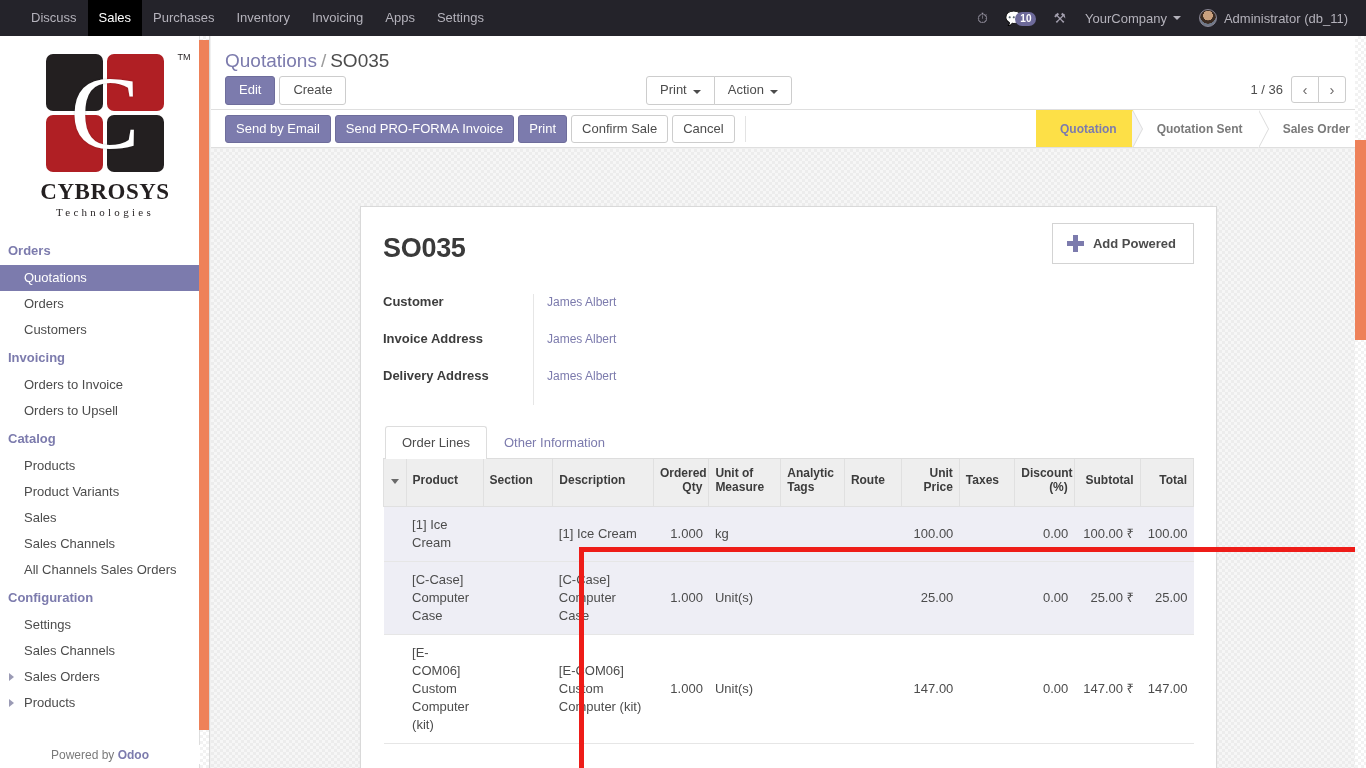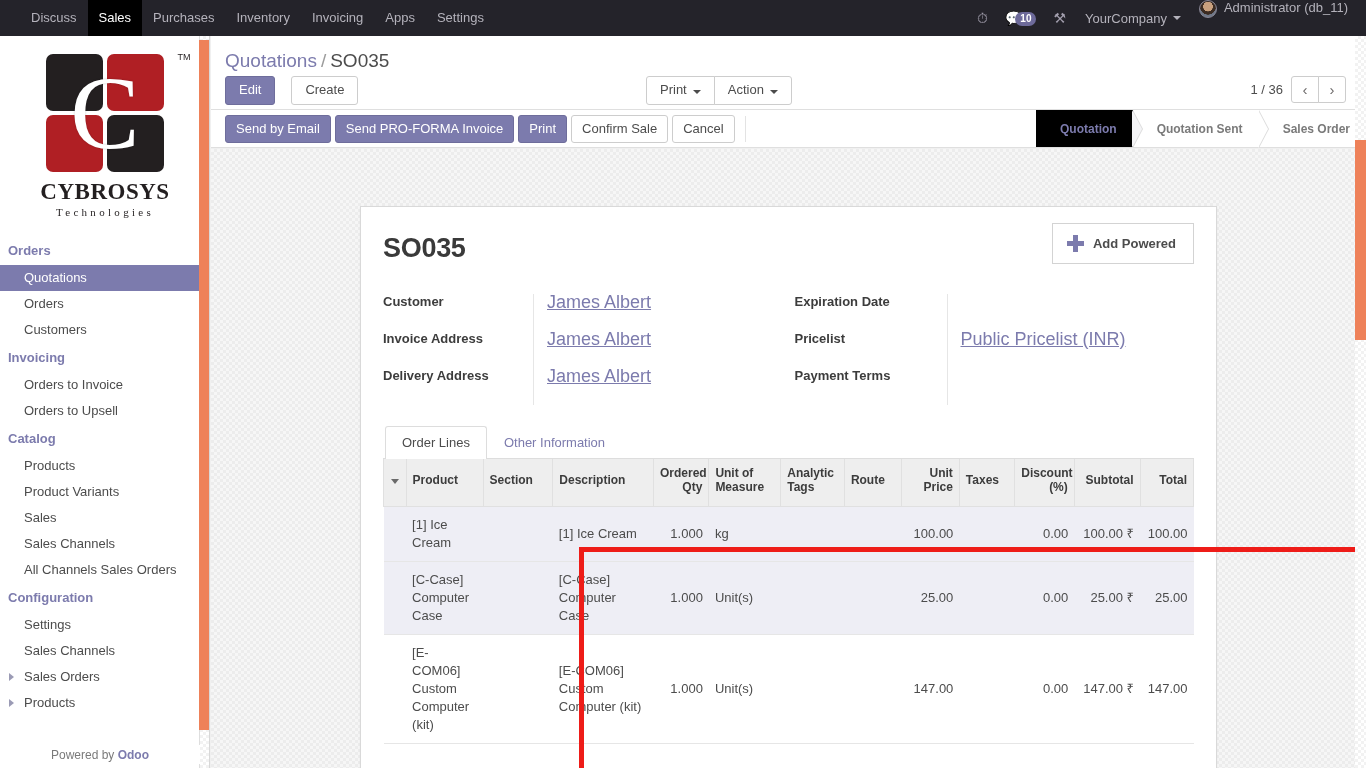--- a/index.html
+++ b/index.html
@@ -48,21 +48,21 @@
   .company {
     color: #b4b2bb; font-size: 13px; padding: 0 10px; cursor: pointer;
     display: flex; align-items: center; height: 36px;
   }
   .caret-d {
     display:inline-block; width:0;height:0;margin-left:6px;
     border-left:4px solid transparent;border-right:4px solid transparent;
     border-top:4px solid currentColor;
   }
   .user-block {
-    display:flex;height:36px;padding:0 6px 0 8px;cursor:pointer;
+    display:flex;align-items:center;height:36px;padding:0 6px 0 8px;cursor:pointer;
     color:#b4b2bb;font-size:13px;
   }
   .avatar-sm {
     width:18px;height:18px;border-radius:50%;
     background:radial-gradient(circle at 50% 35%, #c9a07e 0 36%, #3b2b22 38% 60%, #6e7787 62% 100%);
     border:1px solid #8a8796; margin-right:7px; flex:none;
     overflow:hidden;
   }
 
   
@@ -155,21 +155,21 @@
     height: 74px;
     position: relative;
   }
   .breadcrumb {
     padding: 13px 0 0 14px; font-size: 19px; line-height: 24px;
   }
   .bc-link { color: #7c7bad; cursor: pointer; }
   .bc-sep { color: #9b9b9b; margin: 0 4px; }
   .bc-cur { color: #4c4c4c; }
 
-  .btn-row { position: absolute; top: 40px; left: 14px; display: flex; gap: 12px; border-radius: 12px; }
+  .btn-row { position: absolute; top: 40px; left: 14px; display: flex; gap: 0; border-radius: 12px; }
   .btn {
     font-size: 13px; line-height: 16px;
     padding: 5px 13px 6px 13px;
     border: 1px solid #cdcdcd; background: #ffffff; color: #4c4c4c;
     border-radius: 3px; cursor: pointer; white-space: nowrap;
   }
   .btn.primary { background: #7c7bad; border-color: #6e6d9b; color: #ffffff; }
   .btn + .btn { margin-left: 4px; }
 
   .pa-group { position: absolute; top: 40px; left: 435px; display:flex; }
@@ -203,21 +203,21 @@
   .sb-btn.plain  { background: #ffffff; color: #4c4c4c; border-color: #cdcdcd; }
   .sb-btn + .sb-btn { margin-left: 4px; }
   .sb-sep { width: 1px; height: 26px; background: #e3e3e3; margin-left: 10px; }
 
   .arrows { position: absolute; right: 0px; top: 0; height: 37px; display: flex; align-items: stretch; }
   .arrow-step {
     position: relative; display: flex; align-items: center;
     padding: 0 16px 0 24px; font-size: 12px; font-weight: bold;
     color: #7a7a7a; background: #ffffff; cursor: pointer;
   }
-  .arrow-step.done { color: #7c7bad; background: #000000; }
+  .arrow-step.done { color: #7c7bad; background: #fde047; }
   .arrow-step::after {
     content: ""; position: absolute; right: -9px; top: 0; z-index: 2;
     width: 0; height: 0;
     border-top: 19px solid transparent;
     border-bottom: 19px solid transparent;
     border-left: 10px solid #ffffff;
   }
   .arrow-step.done::after { border-left-color: #f4f4f6; }
   .arrow-step::before {
     content: ""; position: absolute; right: -10px; top: 0; z-index: 1;
@@ -260,21 +260,21 @@
   .plus-ico::after  { left: 0; top: 6px; width: 17px; height: 5px; }
 
   .fields { display: flex; margin-top: 30px; }
   .fcol { display: flex; }
   .fcol.left { width: 412px; }
   .fcol.right { width: 400px; }
   .flabels { width: 150px; }
   .fvalues { flex: 1; border-left: 1px solid #e6e6e6; padding-left: 13px; }
   .fcol.right .flabels { width: 152px; }
   .flabel { font-size: 13px; font-weight: bold; color: #3c3c3c; height: 27px; line-height: 16px; padding-top: 0px; margin-bottom: 10px;}
-  .fvalue { font-size: 18px; color: #7c7bad; height: 27px; line-height: 16px; margin-bottom: 10px; cursor: pointer; text-decoration: underline;}
+  .fvalue { font-size: 12px; color: #7c7bad; height: 27px; line-height: 16px; margin-bottom: 10px; cursor: pointer;}
   .fvalue.empty { color: transparent; }
 
   
   .tabs { display: flex; margin-top: 20px; border-bottom: 1px solid #dddddd; padding-left: 2px;}
   .tab {
     font-size: 13px; padding: 8px 16px 8px 16px; color: #7c7bad; cursor: pointer;
     border: 1px solid transparent; border-bottom: none; position: relative; top: 1px;
     line-height: 16px;
   }
   .tab.active {
@@ -456,32 +456,20 @@
         <div class="fcol left">
           <div class="flabels" id="left-labels">
               <div class="flabel">Customer</div>
               <div class="flabel">Invoice Address</div>
               <div class="flabel">Delivery Address</div>
             </div>
           <div class="fvalues" id="left-values">
               <div class="fvalue">James Albert</div>
               <div class="fvalue">James Albert</div>
               <div class="fvalue">James Albert</div>
-            </div>
-        </div>
-        <div class="fcol right">
-          <div class="flabels" id="right-labels">
-              <div class="flabel">Expiration Date</div>
-              <div class="flabel">Pricelist</div>
-              <div class="flabel">Payment Terms</div>
-            </div>
-          <div class="fvalues" id="right-values">
-              <div class="fvalue empty"></div>
-              <div class="fvalue">Public Pricelist (INR)</div>
-              <div class="fvalue empty"></div>
             </div>
         </div>
       </div>
 
       <div class="tabs" id="form-tabs">
           <div class="tab active">Order Lines</div>
           <div class="tab">Other Information</div>
         </div>
 
       <div class="olines">

